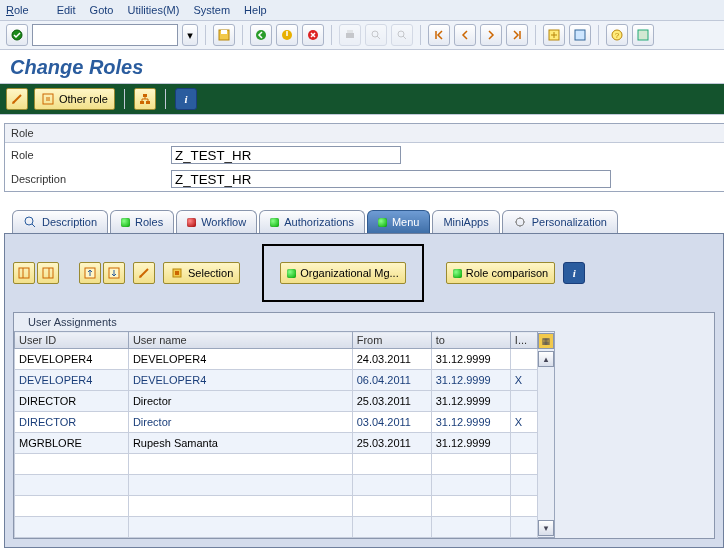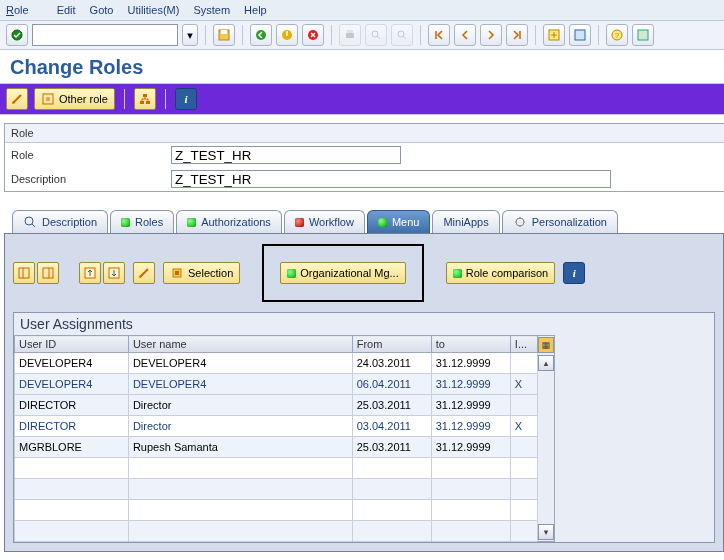--- a/index.html
+++ b/index.html
@@ -4,40 +4,40 @@
 <style>
   html,body{margin:0;padding:0;font-family:Arial,Helvetica,sans-serif;font-size:11px;color:#000;background:#fff;width:724px;height:560px;overflow:hidden}
   .menubar{background:#e8eef6;border-bottom:1px solid #c0c8d8;height:20px;display:flex;align-items:center;padding:0 6px}
   .menubar span{color:#1a3e7a;margin-right:14px;cursor:default}
   .menubar span u{text-decoration:underline}
   .toolbar1{background:#eff3f9;border-bottom:1px solid #c0c8d8;height:28px;display:flex;align-items:center;padding:0 6px;gap:4px}
   .tb-btn{display:inline-flex;align-items:center;justify-content:center;width:20px;height:20px;border:1px solid #aab4c8;background:linear-gradient(#fff,#e4e9f2);border-radius:3px}
   .tb-sep{width:1px;height:20px;background:#c0c8d8;margin:0 3px}
   .tb-input{height:18px;width:140px;border:1px solid #8a96ad;background:#fff}
   .title-bar{padding:6px 10px 4px 10px}
-  .title-text{font-size:20px;font-weight:bold;color:#2a5c9e;}
-  .toolbar2{height:30px;border:1px solid #c0c8d8;border-left:0;border-right:0;background:#6d28d9;display:flex;align-items:center;padding:0 6px;gap:6px}
+  .title-text{font-size:20px;font-weight:bold;color:#2a5c9e;font-style:italic}
+  .toolbar2{height:30px;border:1px solid #c0c8d8;border-left:0;border-right:0;background:#14532d;display:flex;align-items:center;padding:0 6px;gap:6px}
   .yellow-btn{display:inline-flex;align-items:center;height:20px;padding:0 6px;border:1px solid #9a8a30;background:linear-gradient(#fff6c6,#f2e08a);border-radius:2px;font-size:11px;gap:4px}
   .main{padding:8px 0 0 4px}
   .panel{border:1px solid #9aa6bc}
   .panel-title{font-size:11px;color:#333;padding:3px 6px;border-bottom:1px solid #c0c8d8;background:#eef1f7}
   .form-row{display:flex;align-items:center;padding:3px 6px}
   .form-label{width:160px;color:#333}
   .form-field{height:18px;border:1px solid #8a96ad;padding:1px 3px;background:#fff;box-sizing:border-box}
   .tabs{display:flex;margin-top:18px;border-bottom:1px solid #6f7f9c;padding-left:8px;gap:0}
   .tab{display:flex;align-items:center;gap:5px;height:22px;padding:0 10px;border:1px solid #8a96ad;border-bottom:none;background:linear-gradient(#fdfdfe,#dce2ee);border-top-left-radius:6px;border-top-right-radius:6px;margin-right:2px;color:#1a3e7a;font-size:11px}
   .tab.active{background:linear-gradient(#6f9cd4,#3f6fa8);color:#fff;border-color:#2f5a90}
   .dot{width:9px;height:9px;border-radius:2px;display:inline-block;box-shadow:inset 0 0 1px rgba(0,0,0,.4)}
   .dot.green{background:radial-gradient(circle at 3px 3px,#8f8,#0a0)}
   .dot.red{background:radial-gradient(circle at 3px 3px,#f88,#a00)}
   .tabbody{border:1px solid #6f7f9c;border-top:none;background:#d4dcec;padding:10px 8px 8px 8px}
   .actionbar{display:flex;align-items:center;gap:8px;margin-bottom:10px}
   .highlight-box{border:2px solid #000;padding:16px;display:inline-flex}
   .subpanel{border:1px solid #8a96ad;background:#e8edf6}
-  .sub-title{padding:3px 6px;font-size:14px;color:#2d3b55}
+  .sub-title{padding:3px 14px;font-size:11px;color:#2d3b55}
   .grid-wrap{display:flex}
   .grid{border-collapse:collapse;width:524px;background:#fff}
   .grid th{background:linear-gradient(#eef1f7,#d8deea);border:1px solid #9aa6bc;font-weight:normal;text-align:left;padding:2px 4px;font-size:11px;color:#333}
   .grid td{border:1px solid #c7cedd;padding:2px 4px;font-size:11px;height:16px}
   .grid tr.alt td{background:#eef3fb}
   .grid td.link{color:#1a3e7a}
   .grid-scroll{width:16px;border:1px solid #9aa6bc;border-left:none;background:#e8edf6;display:flex;flex-direction:column;align-items:center;justify-content:flex-start;padding:0}
   .scroll-btn{width:14px;height:14px;border:1px solid #8a96ad;background:linear-gradient(#fff,#d8deea);margin:1px;display:flex;align-items:center;justify-content:center;font-size:9px;color:#445}
   svg{display:block}
   .iconsvg{width:14px;height:14px}
@@ -207,26 +207,26 @@
           <circle cx="6" cy="6" r="4" fill="none" stroke="#2a5c9e"></circle>
           <path d="M9 9l3 3" stroke="#2a5c9e"></path>
         </svg>
         <span>Description</span>
       </div>
     <div class="tab">
         <span class="dot green"></span>
         <span>Roles</span>
       </div>
     <div class="tab">
+        <span class="dot red"></span>
+        <span>Workflow</span>
+      </div>
+    <div class="tab">
         <span class="dot green"></span>
         <span>Authorizations</span>
-      </div>
-    <div class="tab">
-        <span class="dot red"></span>
-        <span>Workflow</span>
       </div>
     <div class="tab active">
         <span class="dot green"></span>
         <span>Menu</span>
       </div>
     <div class="tab">
         <span>MiniApps</span>
       </div>
     <div class="tab">
         <svg class="iconsvg" viewBox="0 0 14 14">

